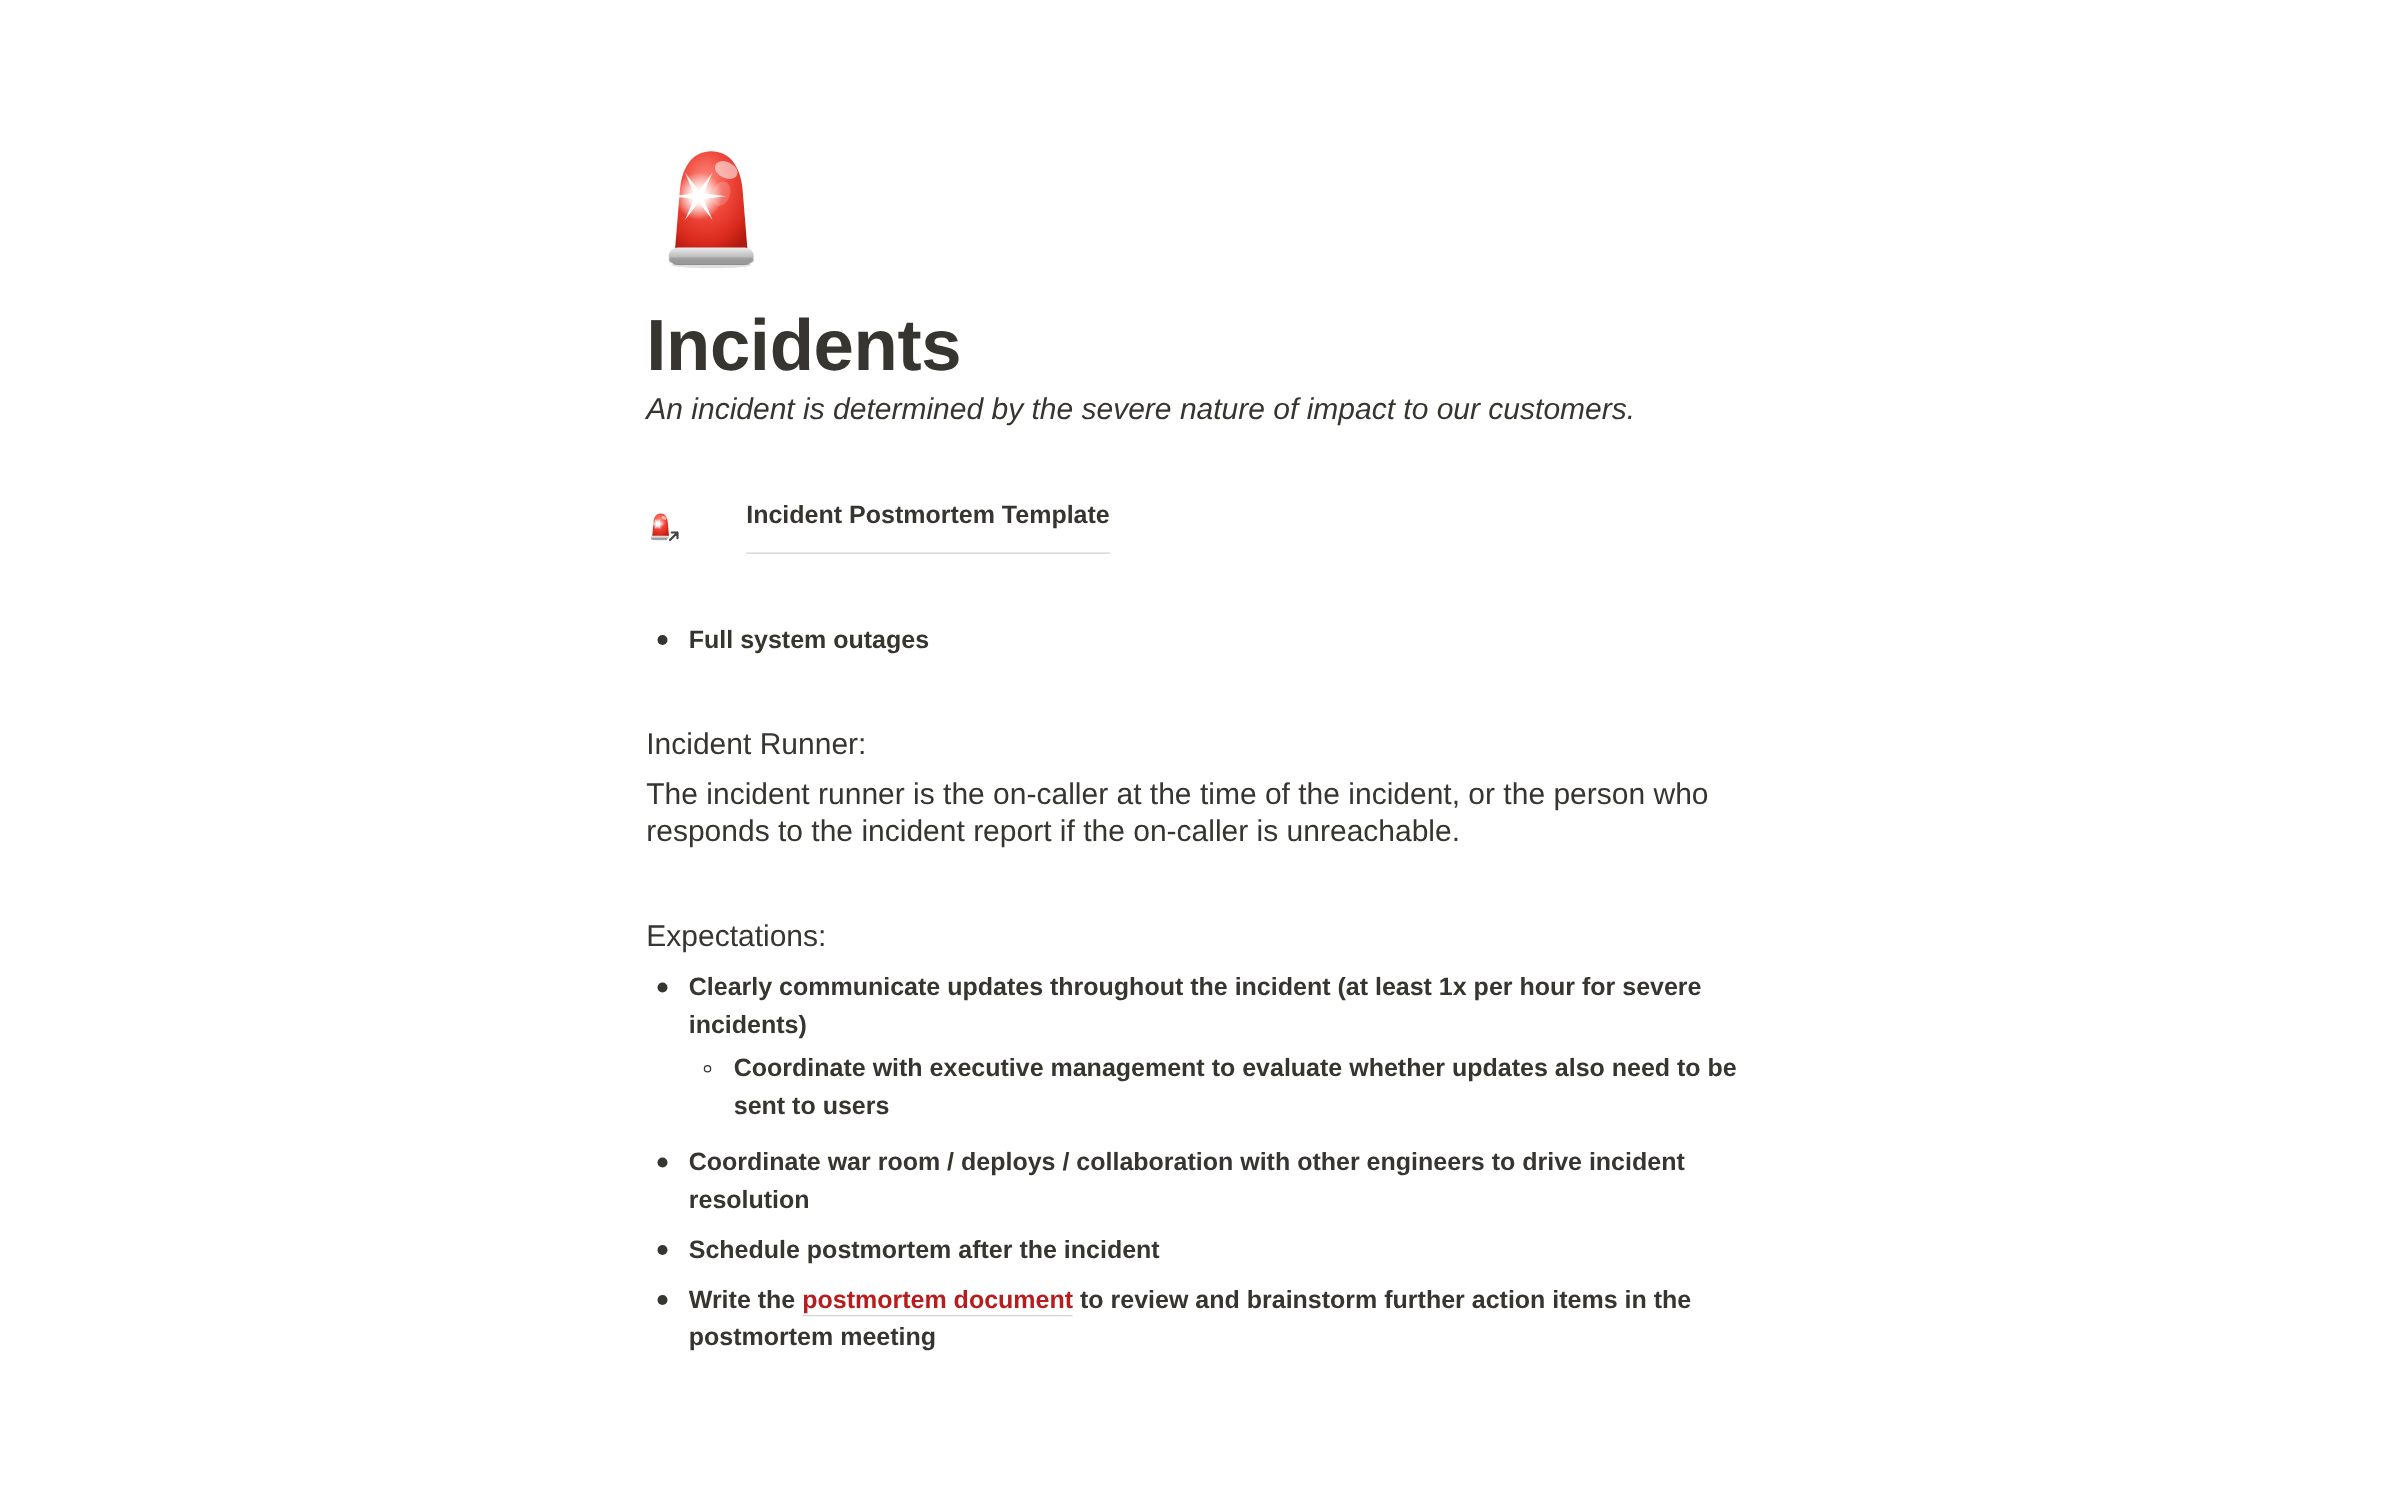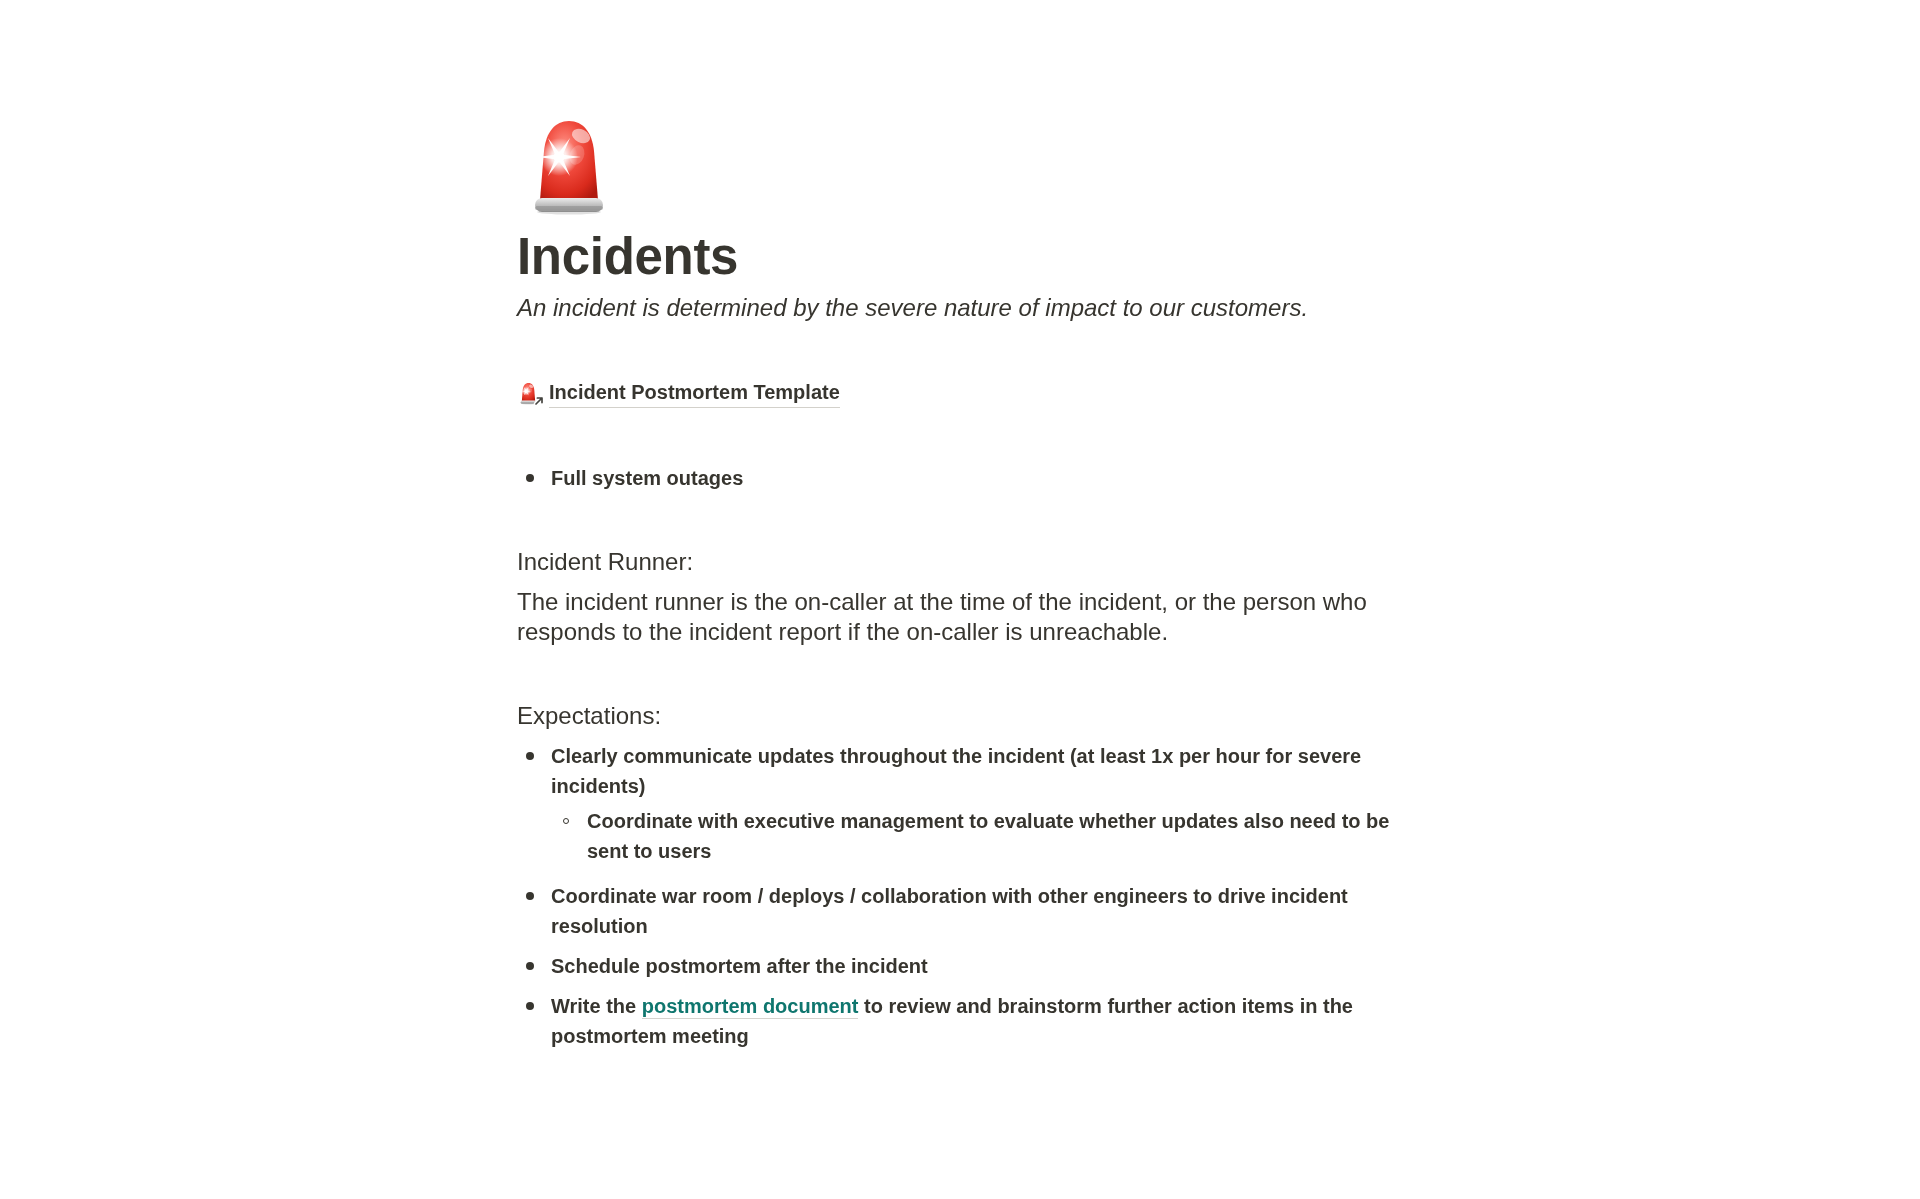--- a/index.html
+++ b/index.html
@@ -18,23 +18,23 @@
   }
   
   .page-icon {
     margin: 113px 0 0 4px;
     width: 100px; height: 104px;
     cursor: pointer;
   }
   .page-icon svg { width: 100px; height: 104px; display: block; }
 
   h1.page-title {
-    margin: 9px 0 0;
+    margin: 29px 0 0;
     padding: 0 2px;
-    font-size: 51px;
+    font-size: 58px;
     line-height: 62px;
     font-weight: 700;
     letter-spacing: -0.3px;
     color: #37352F;
   }
   .subtitle {
     margin: 14px 0 0;
     padding: 10px 2px 5px;
     font-size: 20px;
     line-height: 30px;
@@ -50,21 +50,21 @@
     color: #37352F;
     text-decoration: none;
     font-size: 20px;
     line-height: 30px;
     font-weight: 600;
     cursor: pointer;
   }
   .icon-wrap { position: relative; width: 25px; height: 25px; flex: 0 0 auto; }
   .icon-wrap svg.mini-siren { width: 23px; height: 24px; display: block; margin-top: 1px; }
   .icon-wrap svg.arrow { position: absolute; right: -4px; bottom: -3px; width: 14px; height: 14px; }
-  .page-link .label { border-bottom: 1.5px solid #D3D1CB; padding-bottom: 0; }
+  .page-link .label { border-bottom: 1.5px solid #D3D1CB; padding-bottom: 15px; margin-left: 48px; }
 
   p.para {
     margin: 0;
     padding: 5px 2px;
     font-size: 24px;
     line-height: 30px;
   }
   ul.blist { list-style: none; margin: 0; padding: 0; }
   ul.blist > li {
     position: relative;
@@ -82,21 +82,21 @@
     background: #37352F;
   }
   .marker.hollow {
     left: 12px; top: 17px;
     width: 6px; height: 6px;
     background: transparent;
     border: 1.5px solid #37352F;
   }
   ul.sub { list-style: none; margin: 0; padding: 0; }
   .muted-link {
-    color: #0f766e;
+    color: #b91c1c;
     border-bottom: 1.5px solid #D5D3CE;
     padding-bottom: 0.5px;
     cursor: pointer;
   }
   .hidden-defs { position: absolute; width: 0; height: 0; overflow: hidden; }
 </style>
 </head>
 <body>
 
 <svg class="hidden-defs" aria-hidden="true">

